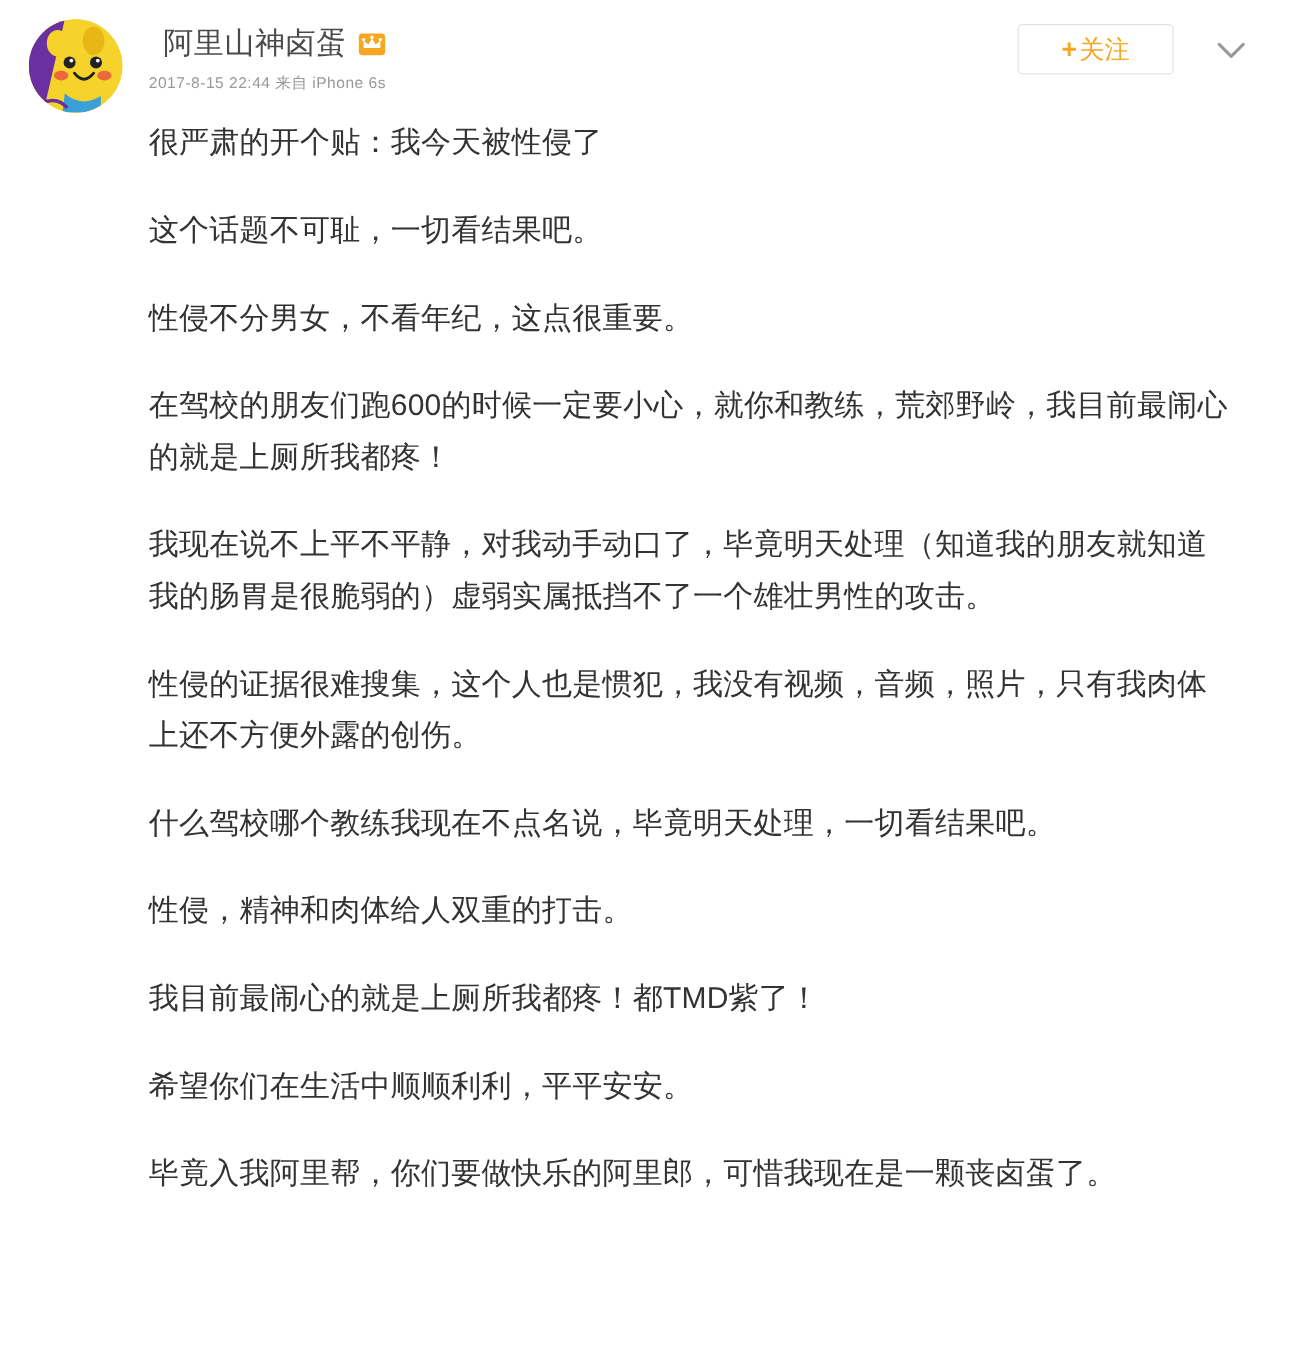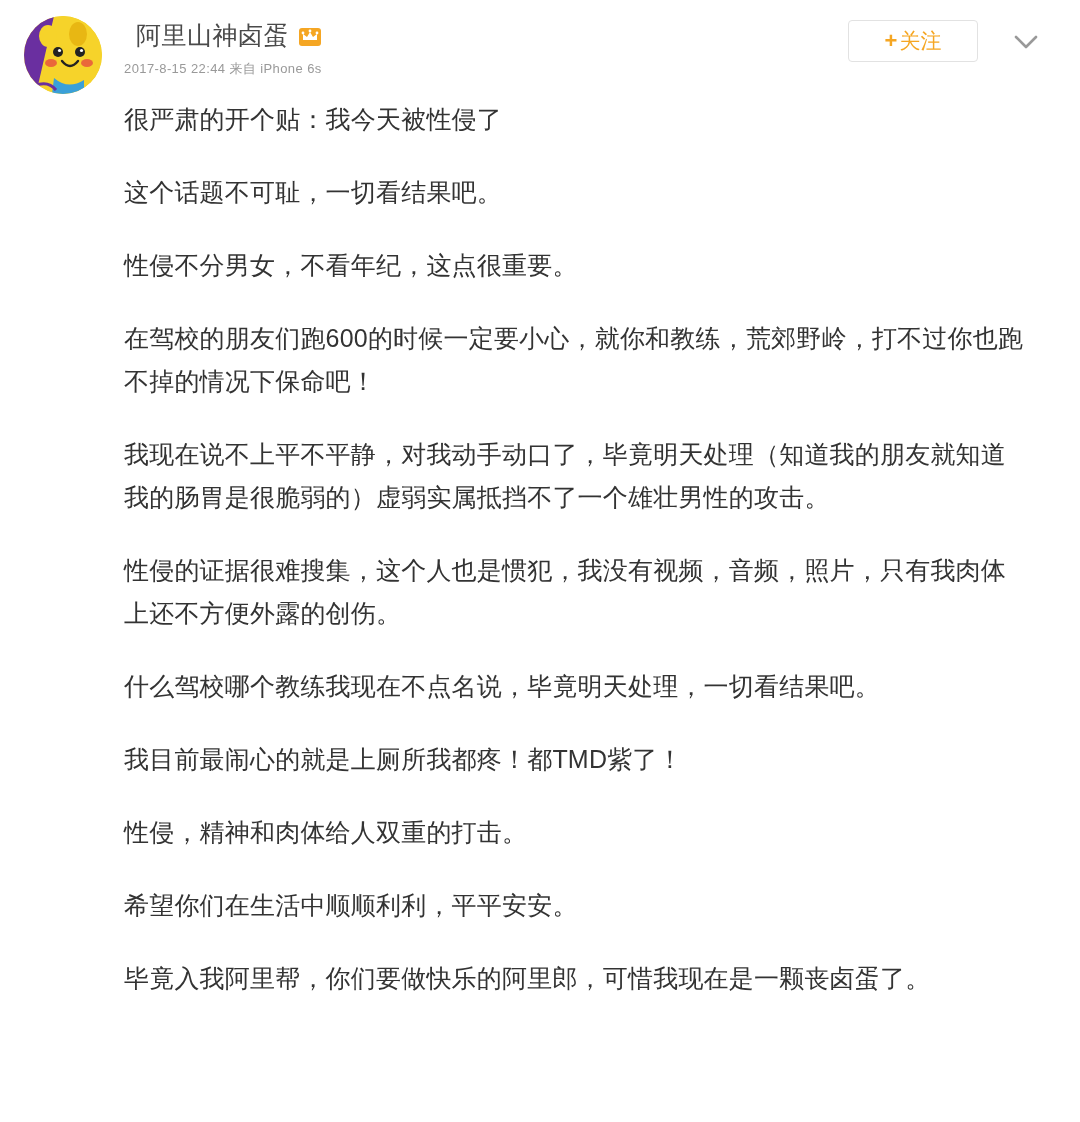--- a/index.html
+++ b/index.html
@@ -174,23 +174,23 @@
       <svg width="40" height="40" viewBox="0 0 40 40">
         <path d="M10 15 L20 25 L30 15" stroke="#999999" stroke-width="2.6" fill="none" stroke-linecap="round" stroke-linejoin="round"></path>
       </svg>
     </span>
   </div>
 
   <div class="content">
     <p class="para">很严肃的开个贴：我今天被性侵了</p>
     <p class="para">这个话题不可耻，一切看结果吧。</p>
     <p class="para">性侵不分男女，不看年纪，这点很重要。</p>
-    <p class="para">在驾校的朋友们跑600的时候一定要小心，就你和教练，荒郊野岭，打不过你也跑不掉的情况下保命吧！</p>
+    <p class="para">在驾校的朋友们跑600的时候一定要小心，就你和教练，荒郊野岭，我目前最闹心的就是上厕所我都疼！</p>
     <p class="para">我现在说不上平不平静，对我动手动口了，毕竟明天处理（知道我的朋友就知道我的肠胃是很脆弱的）虚弱实属抵挡不了一个雄壮男性的攻击。</p>
     <p class="para">性侵的证据很难搜集，这个人也是惯犯，我没有视频，音频，照片，只有我肉体上还不方便外露的创伤。</p>
     <p class="para">什么驾校哪个教练我现在不点名说，毕竟明天处理，一切看结果吧。</p>
+    <p class="para">性侵，精神和肉体给人双重的打击。</p>
     <p class="para">我目前最闹心的就是上厕所我都疼！都TMD紫了！</p>
-    <p class="para">性侵，精神和肉体给人双重的打击。</p>
     <p class="para">希望你们在生活中顺顺利利，平平安安。</p>
     <p class="para">毕竟入我阿里帮，你们要做快乐的阿里郎，可惜我现在是一颗丧卤蛋了。</p>
   </div>
 
 </div>
 
 </body></html>

